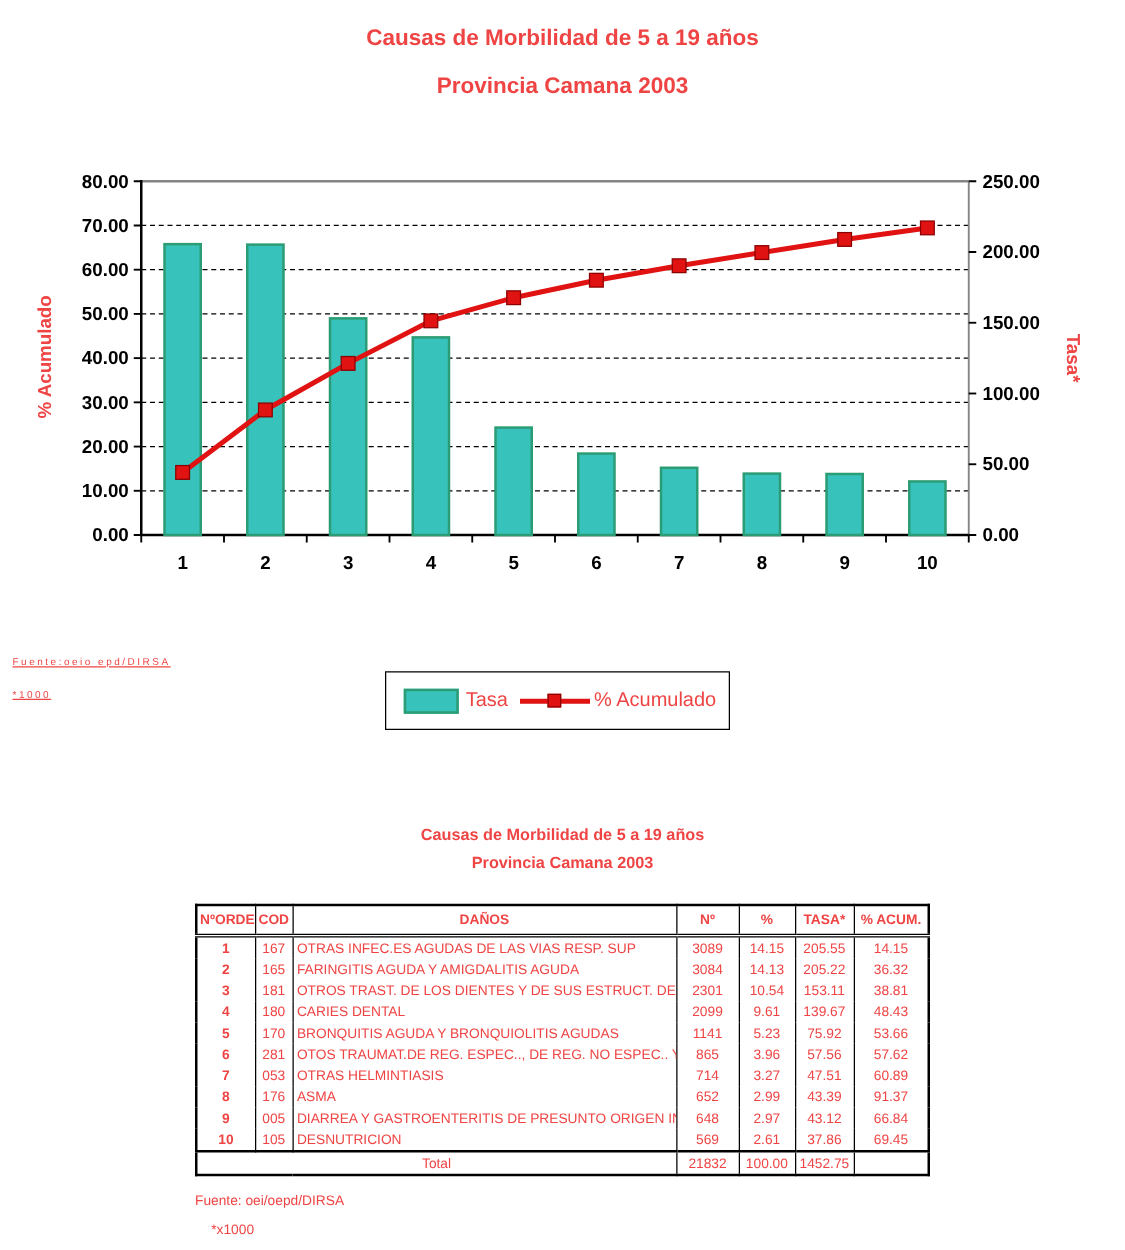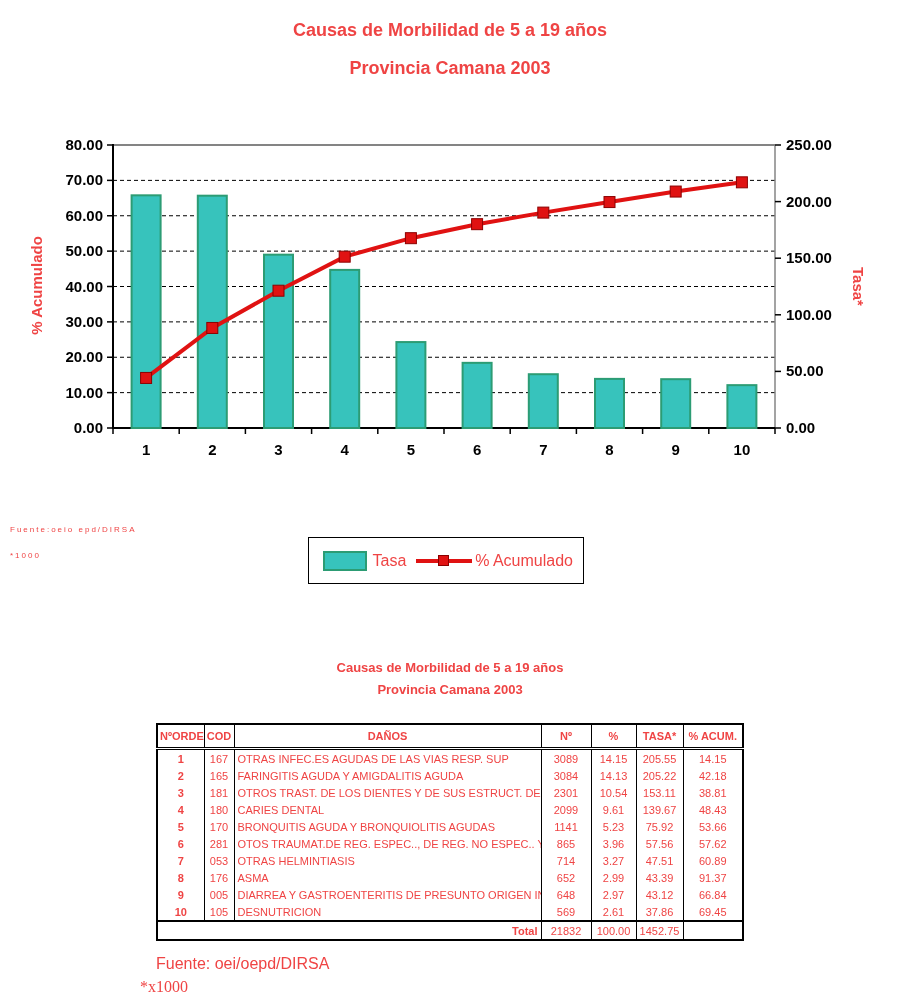--- a/index.html
+++ b/index.html
@@ -4,41 +4,41 @@
 <style>
   html,body{margin:0;padding:0;background:#fff;}
   #page{position:relative;width:900px;height:1000px;background:#fff;
         font-family:"Liberation Sans",sans-serif;color:#ef4444;overflow:hidden;}
   .abs{position:absolute;}
   .ctitle{width:900px;text-align:center;font-size:18px;font-weight:bold;}
   .axis-title{font-size:15px;font-weight:bold;white-space:nowrap;text-align:center;}
   .rot-left{transform:rotate(-90deg);}
   .rot-right{transform:rotate(90deg);}
   .xaxis-title{left:113px;top:492px;width:662px;text-align:center;font-size:15px;font-weight:bold;}
-  .small-note{font-size:8px;letter-spacing:2px;white-space:nowrap;}
+  .small-note{font-size:8px;letter-spacing:2px;white-space:nowrap;text-decoration:underline;}
   .legend{left:308px;top:537px;width:276px;height:47px;border:1px solid #000;
           display:flex;align-items:center;padding-left:14px;box-sizing:border-box;}
   .swatch{width:42px;height:16px;display:inline-block;}
   .legend-label{font-size:16px;margin:0 10px 0 6px;white-space:nowrap;}
   .legend-line-wrap{position:relative;width:56px;height:13px;display:inline-block;}
   .lline{position:absolute;left:0;top:5px;width:56px;height:4px;}
   .lmarker{position:absolute;left:22px;top:1px;width:11px;height:11px;border:1px solid #8B0000;box-sizing:border-box;}
   .ttitle{width:900px;text-align:center;font-size:13px;font-weight:bold;}
   .dtable{border-collapse:collapse;table-layout:fixed;font-size:11px;border:2px solid #000;}
   .dtable th{border-left:1px solid #000;border-right:1px solid #000;border-bottom:3px double #000;
              font-weight:bold;height:22px;padding:0 2px;text-align:center;white-space:nowrap;overflow:hidden;}
   .dtable td{border-left:1px solid #000;border-right:1px solid #000;height:17px;padding:0 3px;
              white-space:nowrap;overflow:hidden;}
   .dtable .c0{font-weight:bold;text-align:center;}
   .dtable .c1{text-align:center;}
   .dtable .c2{text-align:left;}
   .dtable .c3,.dtable .c4,.dtable .c5,.dtable .c6{text-align:center;}
   .dtable tr.total td{border-top:2px solid #000;text-align:center;}
-  .dtable tr.total td.tlabel{font-weight:bold;text-align:right;}
-  .tnote{font-size:16px;white-space:nowrap;}
+  .dtable tr.total td.tlabel{font-weight:normal;}
+  .tnote{font-size:11px;white-space:nowrap;}
   svg text{font-family:"Liberation Sans",sans-serif;}
 </style>
 </head>
 <body>
 
 <div id="page">
 
   <div class="abs ctitle" style="top:20px;">Causas de Morbilidad de 5 a 19 años</div>
   <div class="abs ctitle" style="top:58px;">Provincia Camana 2003</div>
 
@@ -178,21 +178,21 @@
           <td class="c5">205.55</td>
           <td class="c6">14.15</td>
         </tr>
         <tr>
           <td class="c0">2</td>
           <td class="c1">165</td>
           <td class="c2">FARINGITIS AGUDA Y AMIGDALITIS AGUDA</td>
           <td class="c3">3084</td>
           <td class="c4">14.13</td>
           <td class="c5">205.22</td>
-          <td class="c6">42.18</td>
+          <td class="c6">36.32</td>
         </tr>
         <tr>
           <td class="c0">3</td>
           <td class="c1">181</td>
           <td class="c2">OTROS TRAST. DE LOS DIENTES Y DE SUS ESTRUCT. DE SOS</td>
           <td class="c3">2301</td>
           <td class="c4">10.54</td>
           <td class="c5">153.11</td>
           <td class="c6">38.81</td>
         </tr>
@@ -263,15 +263,15 @@
           <td colspan="3" class="tlabel">Total</td>
           <td>21832</td>
           <td>100.00</td>
           <td>1452.75</td>
           <td></td>
         </tr>
       </tbody>
   </table>
 
   <div class="abs tnote" style="left:156px;top:955px;">Fuente: oei/oepd/DIRSA</div>
-  <div class="abs tnote" style="left:140px;top:978px;font-family:Liberation Serif, serif;">*x1000</div>
+  <div class="abs tnote" style="left:169px;top:978px;">*x1000</div>
 
 </div>
 
 </body></html>

